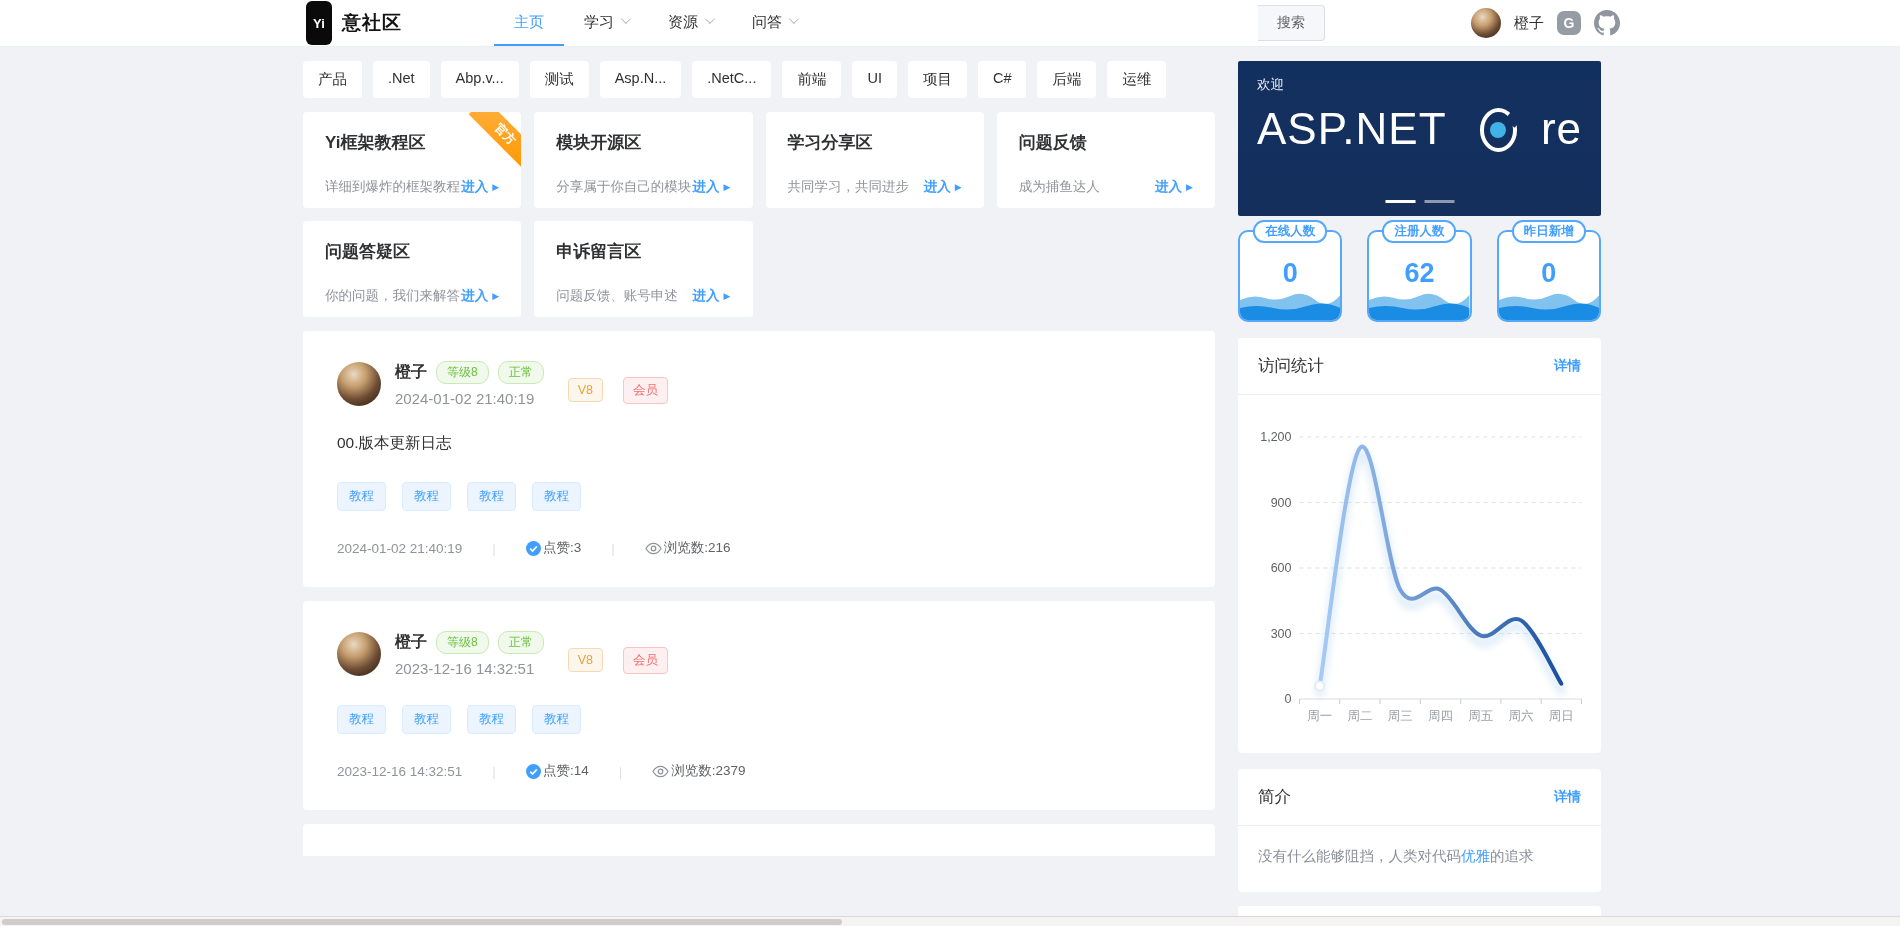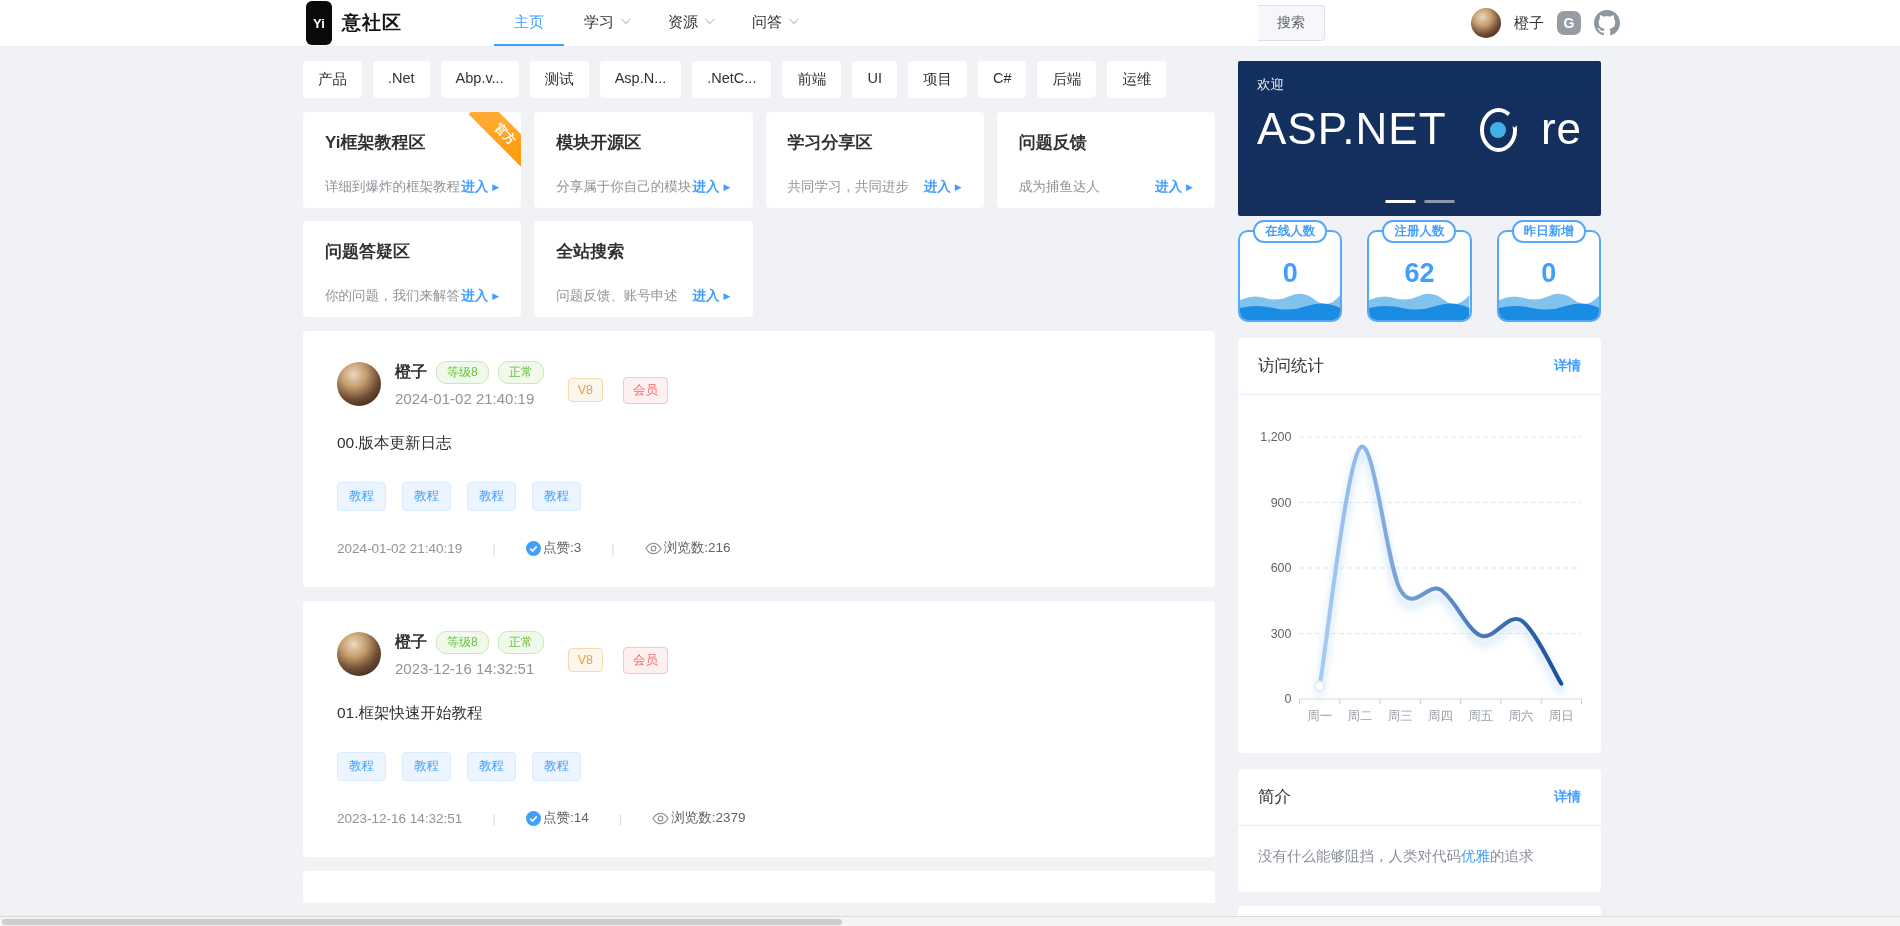--- a/index.html
+++ b/index.html
@@ -240,21 +240,21 @@
     <div class="zone-foot">
       <span class="zone-desc">你的问题，我们来解答</span>
       <span class="zone-link">
         <span class="zone-link-label">进入</span>
         <span class="arrow">▶</span>
       </span>
     </div>
 
   </article>
         <article class="zone-card">
-    <div class="zone-title">全站搜索</div>
+    <div class="zone-title">申诉留言区</div>
     <div class="zone-foot">
       <span class="zone-desc">问题反馈、账号申述</span>
       <span class="zone-link">
         <span class="zone-link-label">进入</span>
         <span class="arrow">▶</span>
       </span>
     </div>
 
   </article>
       </div>
@@ -311,21 +311,20 @@
           <span class="pill green lvl">等级8</span>
           <span class="pill green sts">正常</span>
         </div>
         <div class="post-date">2023-12-16 14:32:51</div>
       </div>
       <div class="vip-badges">
         <span class="tagbadge warn">V8</span>
         <span class="tagbadge danger">会员</span>
       </div>
     </div>
-    <div class="post-title">01.框架快速开始教程</div>
     <div class="post-tags">
             <span class="post-tag">教程</span>
             <span class="post-tag">教程</span>
             <span class="post-tag">教程</span>
             <span class="post-tag">教程</span>
           </div>
     <div class="post-foot">
       <span class="foot-date">2023-12-16 14:32:51</span>
       <span class="foot-sep">|</span>
       <span class="foot-item">

